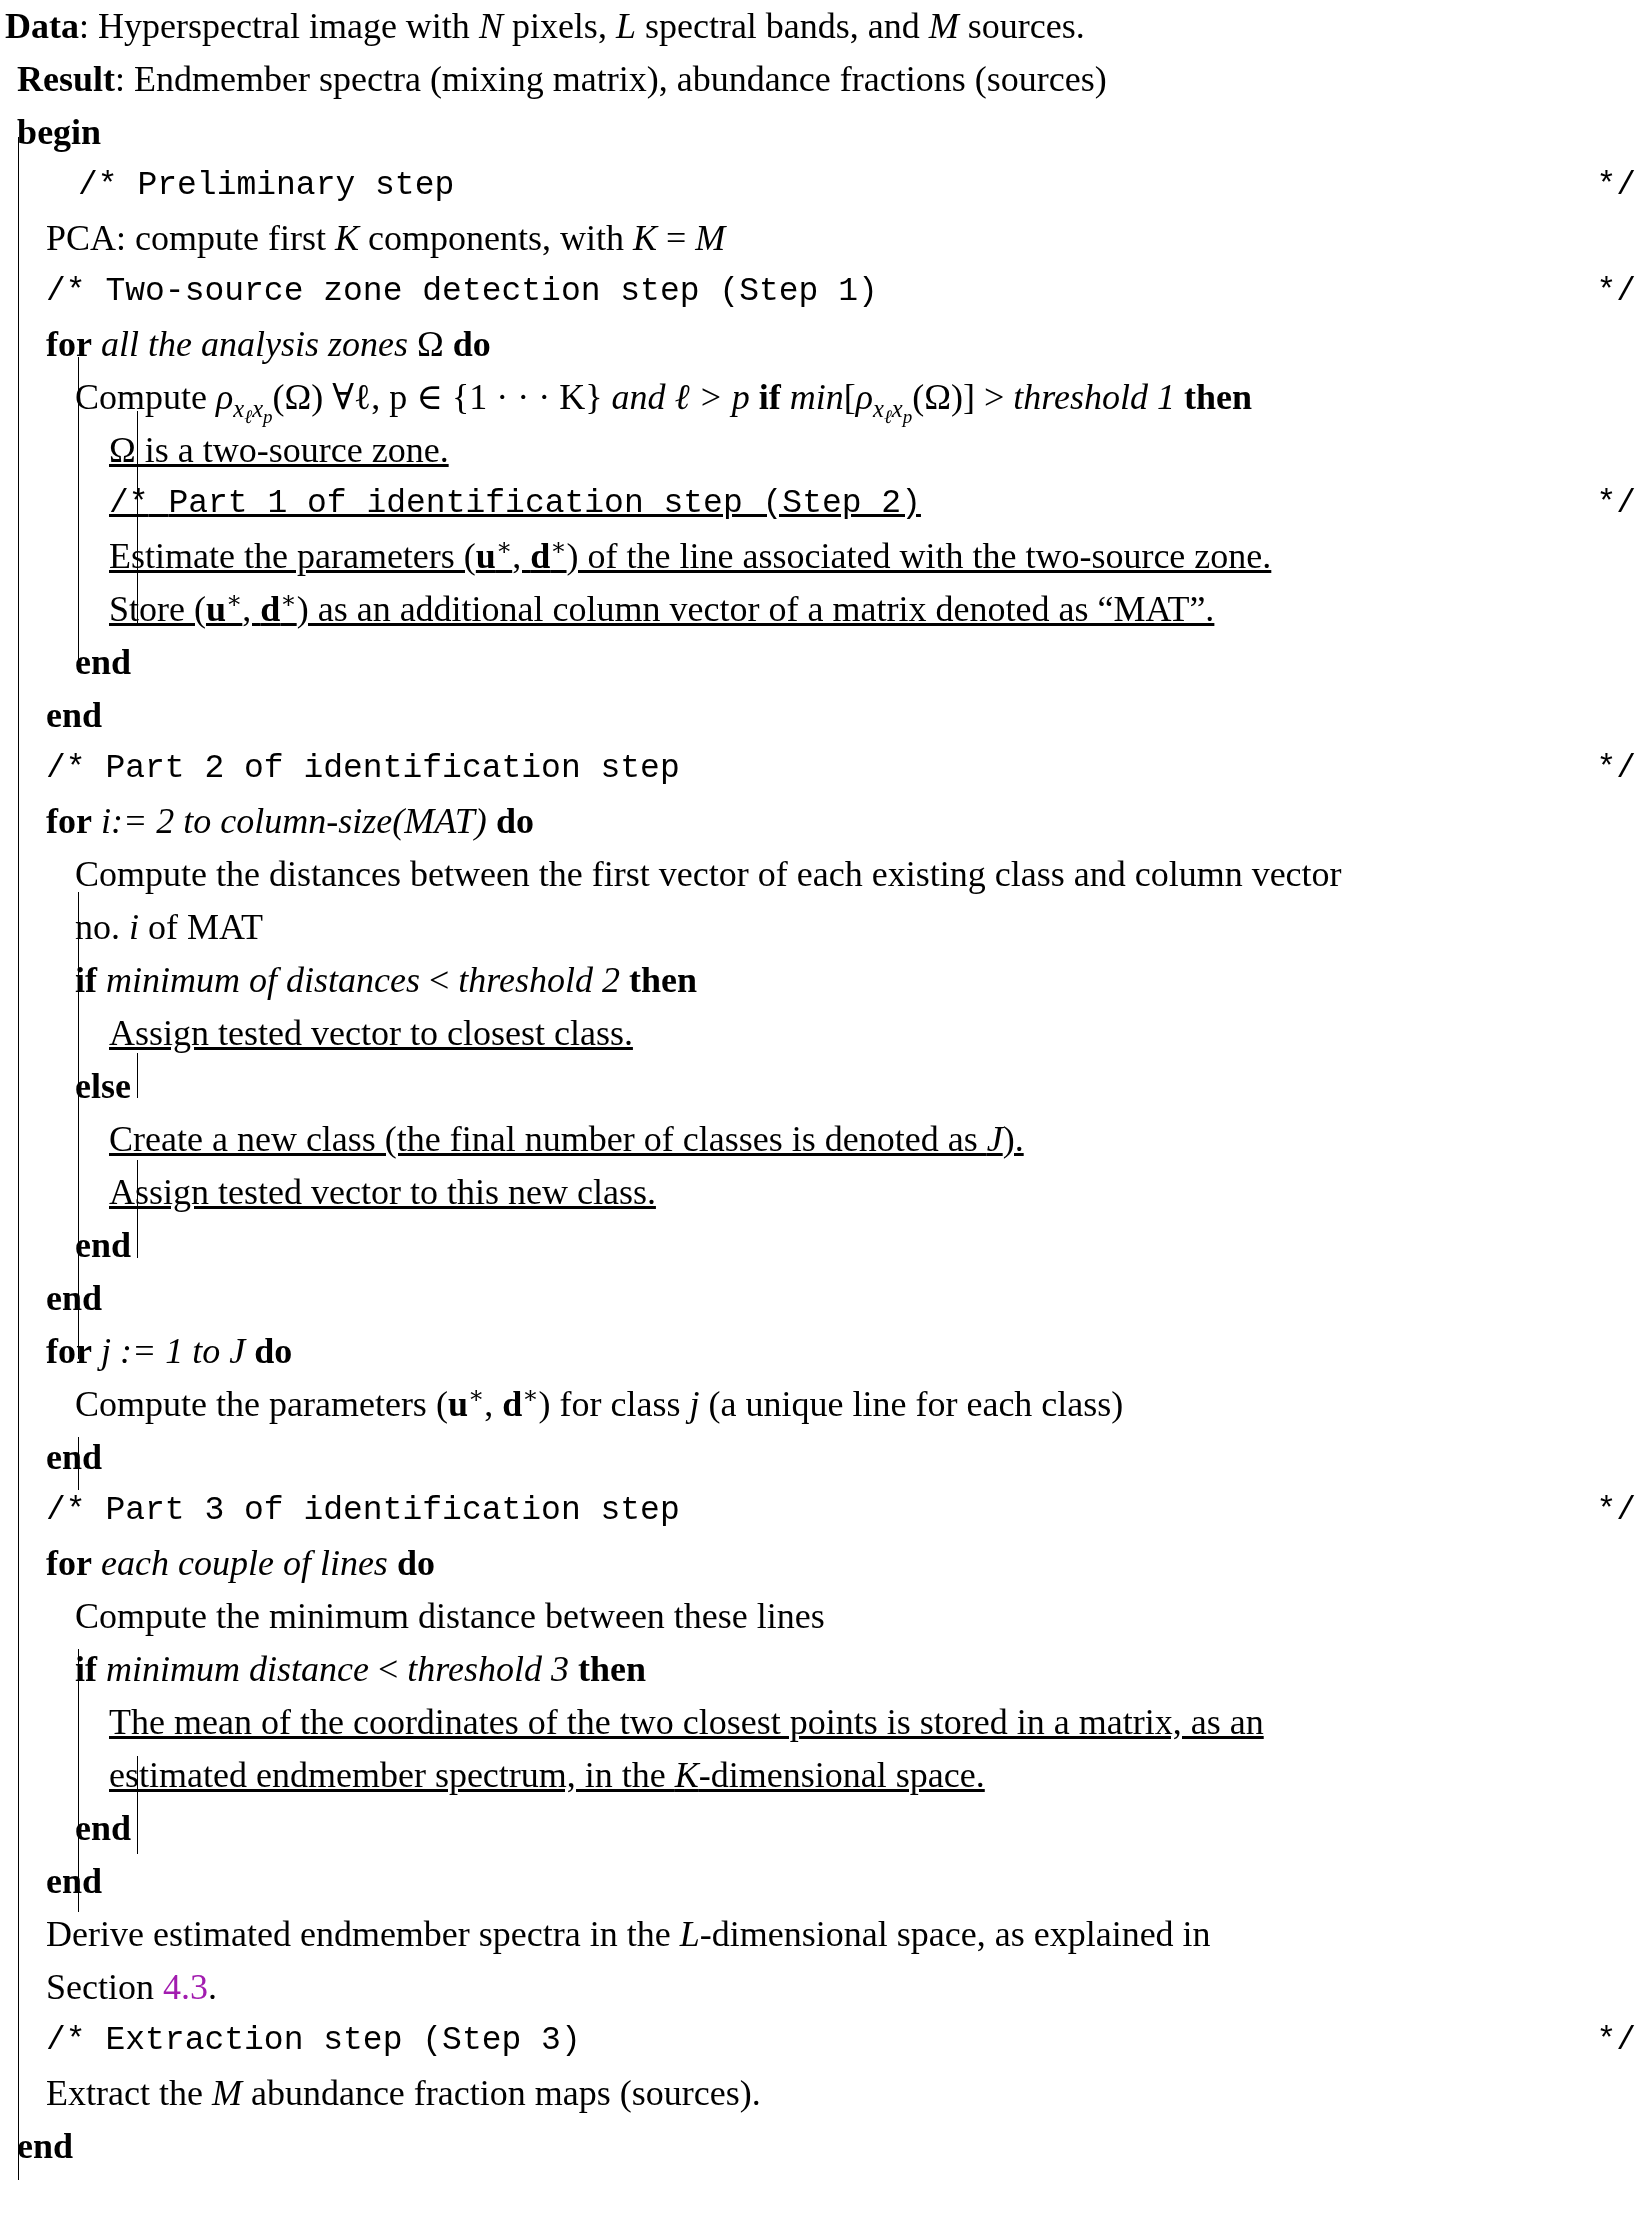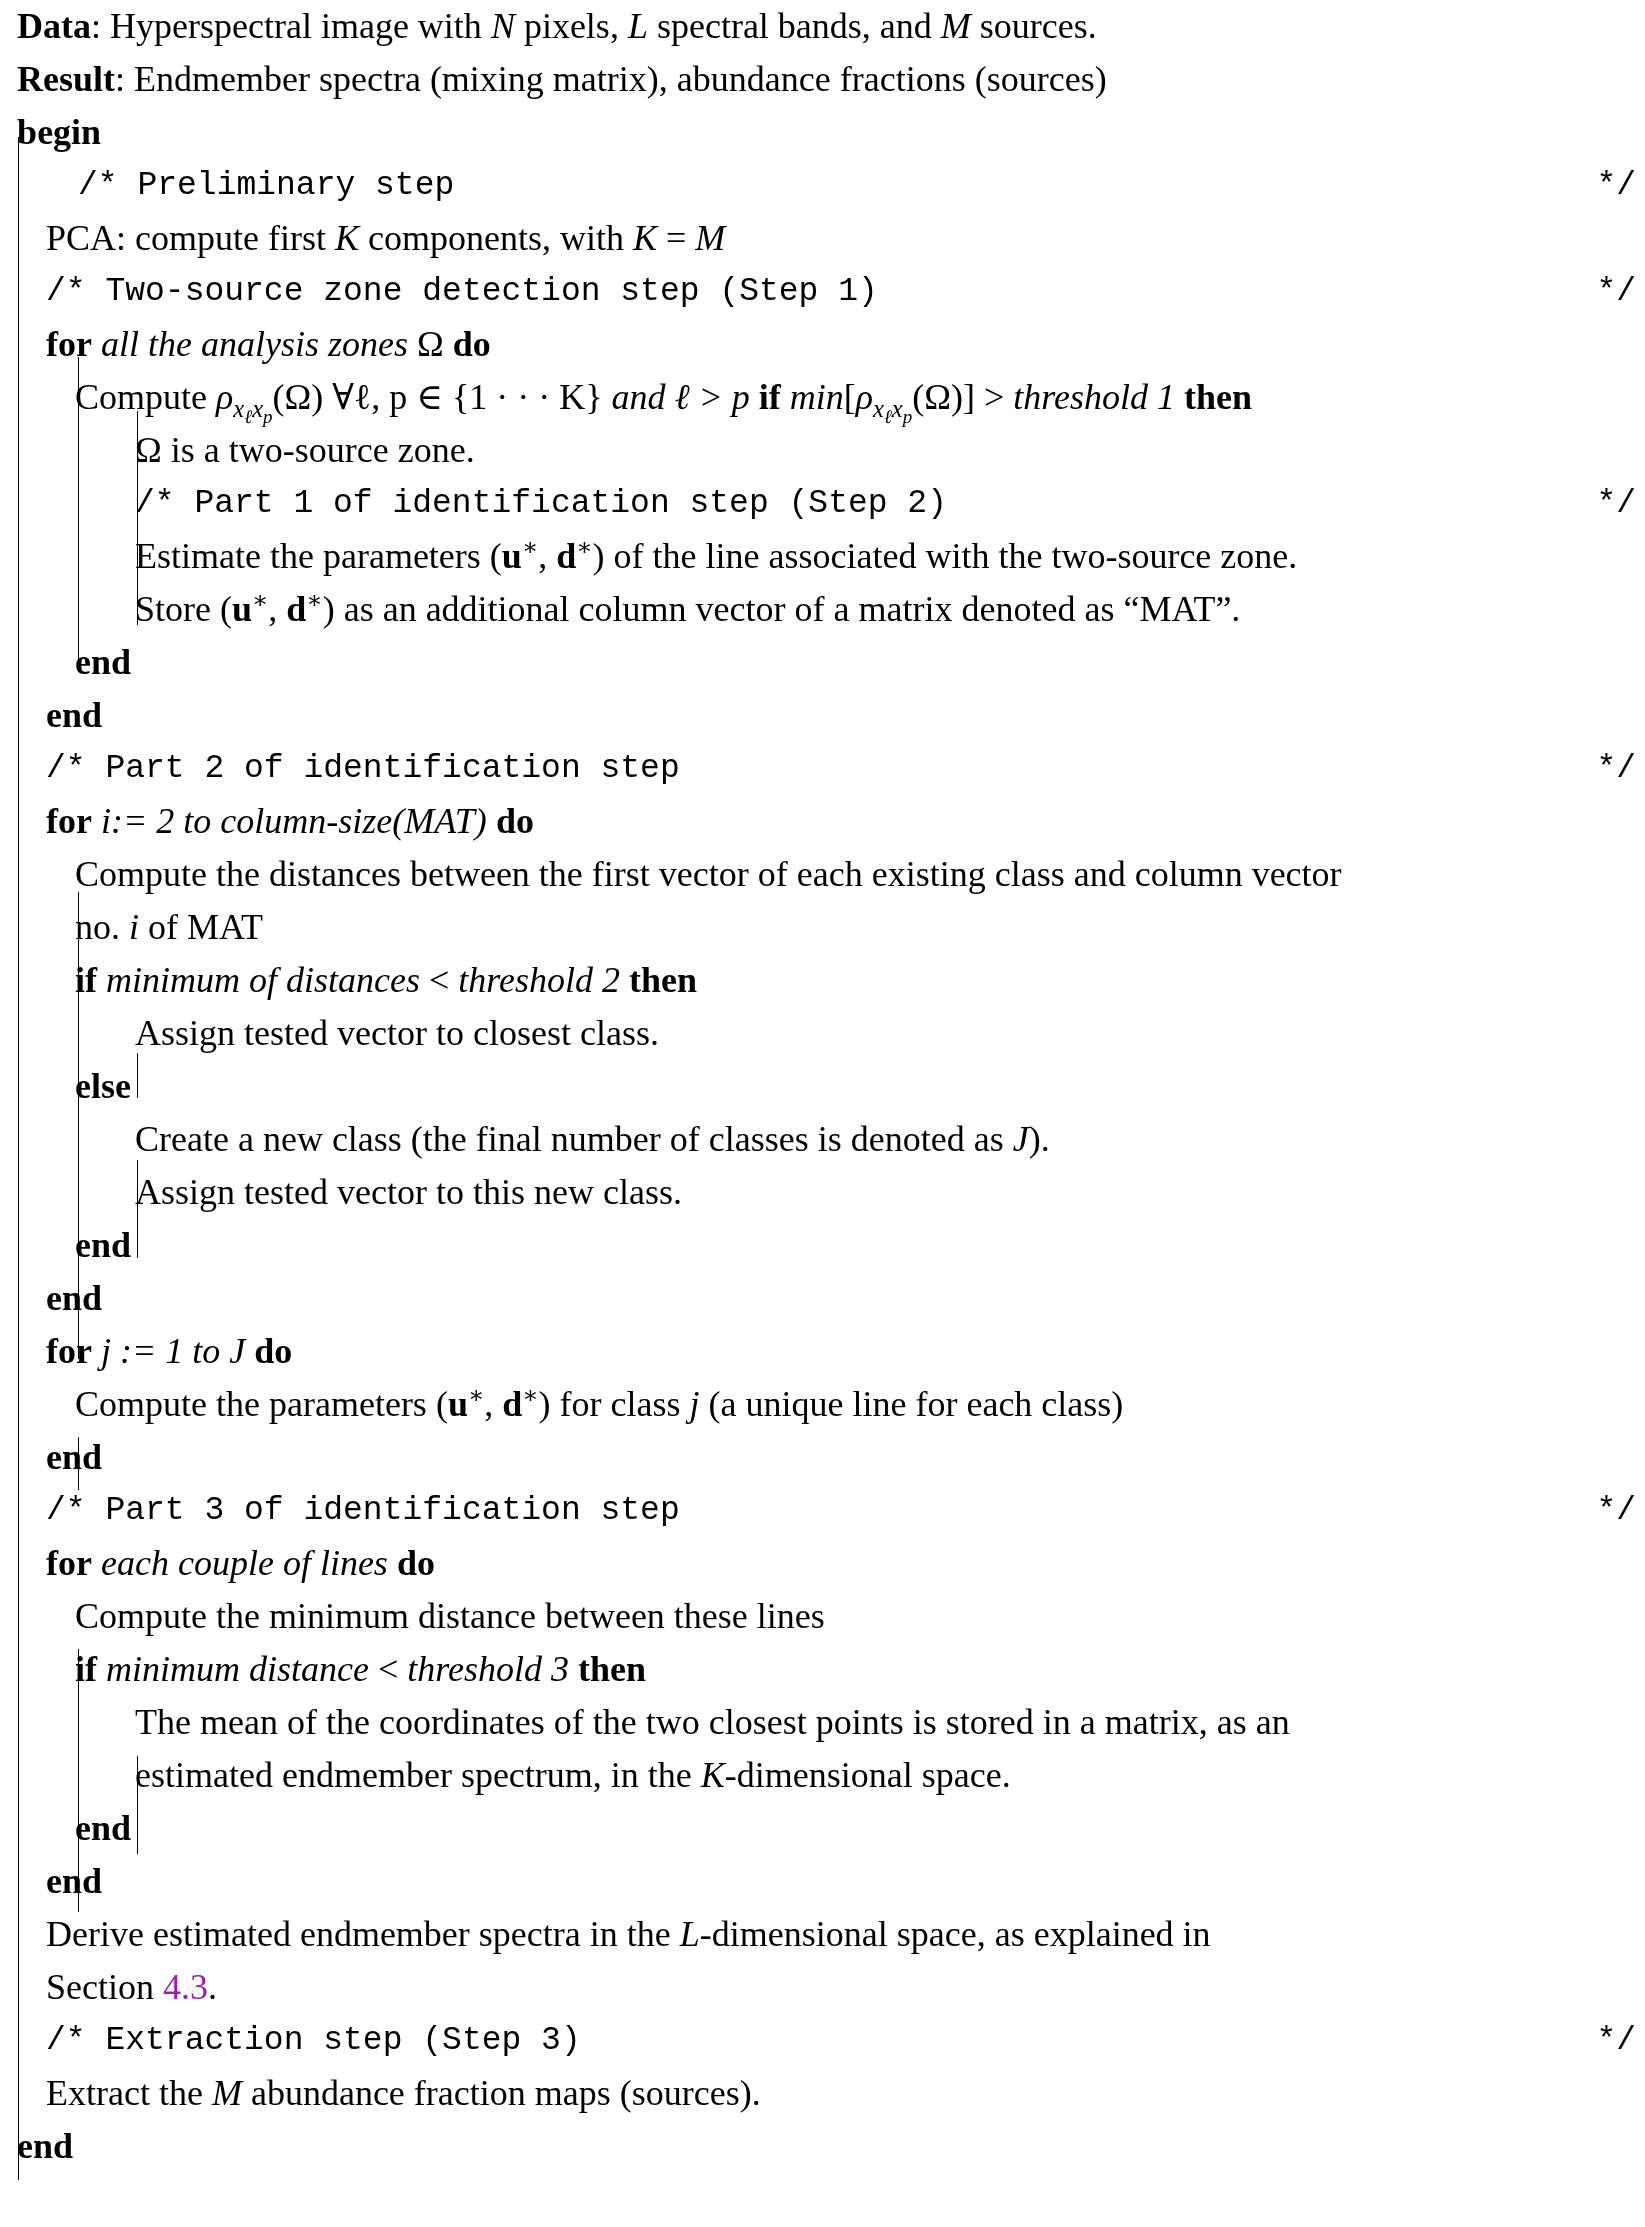--- a/index.html
+++ b/index.html
@@ -18,38 +18,38 @@
     .bf { font-weight: bold; }
     .mono { font-family: "Liberation Mono", "DejaVu Sans Mono", monospace; font-size: 33px; }
     .cmt-end { position: absolute; right: 0; top: 0; }
     .link { color: #a21caf; }
     sub { font-size: 24.6px; line-height: 0; }
     sub sub { font-size: 19px; }
     sup { font-size: 24px; line-height: 0; }
     .rule { position: absolute; border-left: 1.4px solid #000; }
     .ind1 { padding-left: 28px; }
     .ind2 { padding-left: 57px; }
-    .ind3 { padding-left: 117px; }
+    .ind3 { padding-left: 91px; text-decoration: underline; }
   </style>
 </head>
 <body>
 
 <div class="algo">
 
   <div class="rule" style="left:0; top:137px; height:2043px;"></div>
   <div class="rule" style="left:60px; top:357px; height:315px;"></div>
   <div class="rule" style="left:119px; top:411px; height:214px;"></div>
   <div class="rule" style="left:60px; top:892px; height:467px;"></div>
   <div class="rule" style="left:119px; top:1053px; height:45px;"></div>
   <div class="rule" style="left:119px; top:1160px; height:98px;"></div>
   <div class="rule" style="left:60px; top:1437px; height:53px;"></div>
   <div class="rule" style="left:60px; top:1649px; height:263px;"></div>
   <div class="rule" style="left:119px; top:1756px; height:98px;"></div>
 
-  <div class="line" style="margin-left:-18px; padding-left:17px;">
+  <div class="line" style="margin-left:-18px; padding-left:5px;">
     <span class="bf">Data</span><span>: Hyperspectral image with </span><span class="it">N</span><span> pixels, </span><span class="it">L</span><span> spectral bands, and </span><span class="it">M</span><span> sources.</span>
   </div>
   <div class="line" style="margin-left:-18px; padding-left:17px;">
     <span class="bf">Result</span><span>: Endmember spectra (mixing matrix), abundance fractions (sources)</span>
   </div>
   <div class="line kw" style="margin-left:-0.9px;">begin</div>
 
   <div class="line ind1 mono" style="padding-left:60px;">
     <span>/*</span> <span>Preliminary step</span>
     <span class="cmt-end">*/</span>

